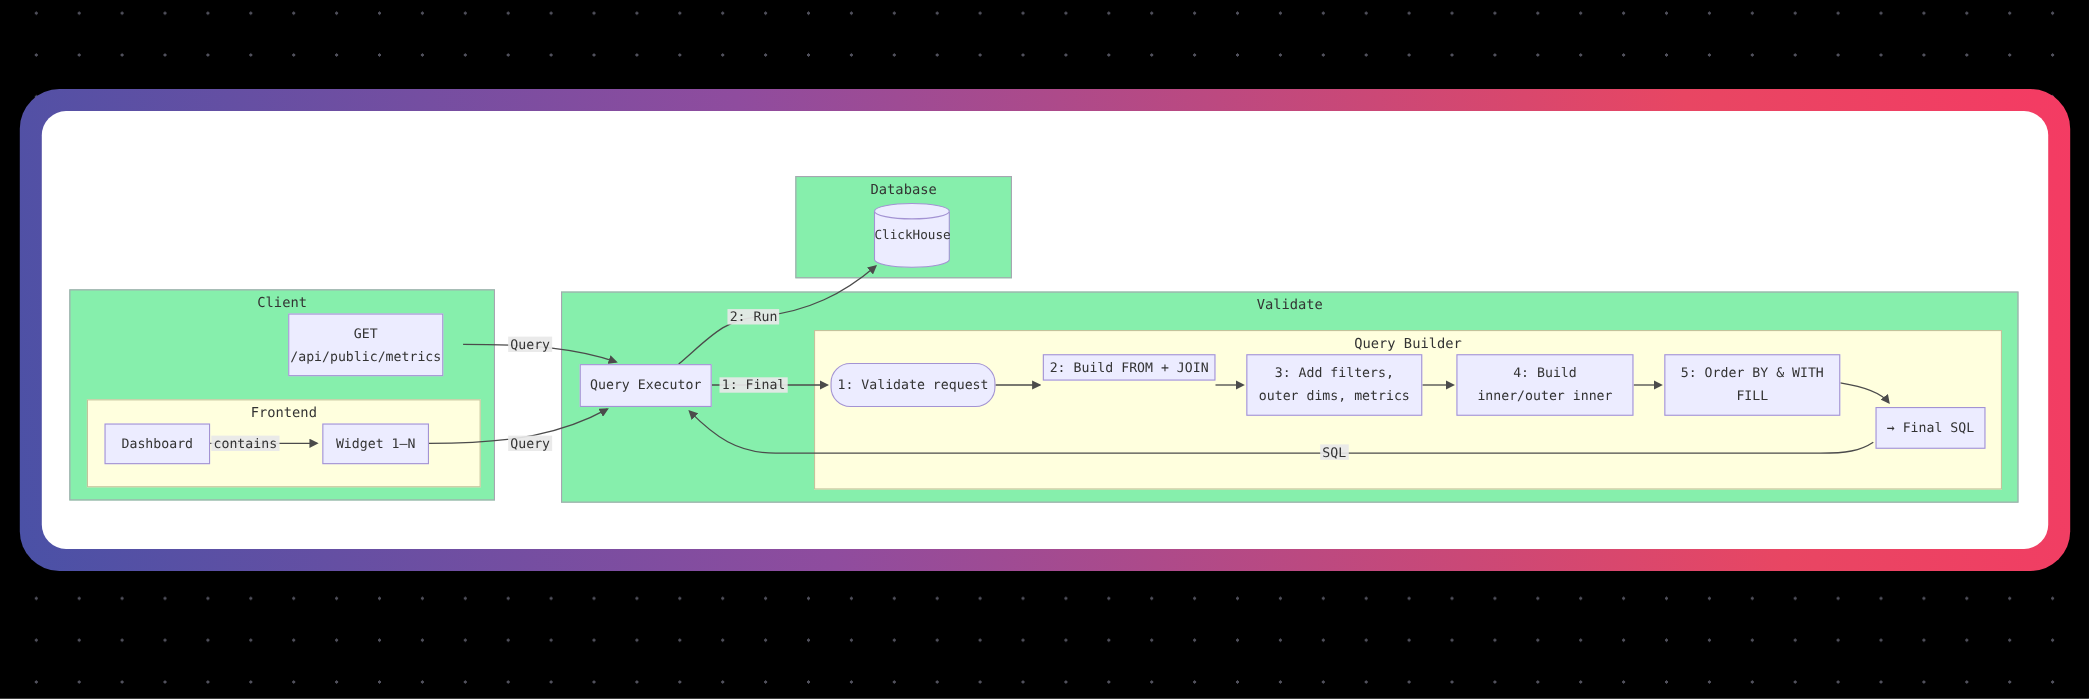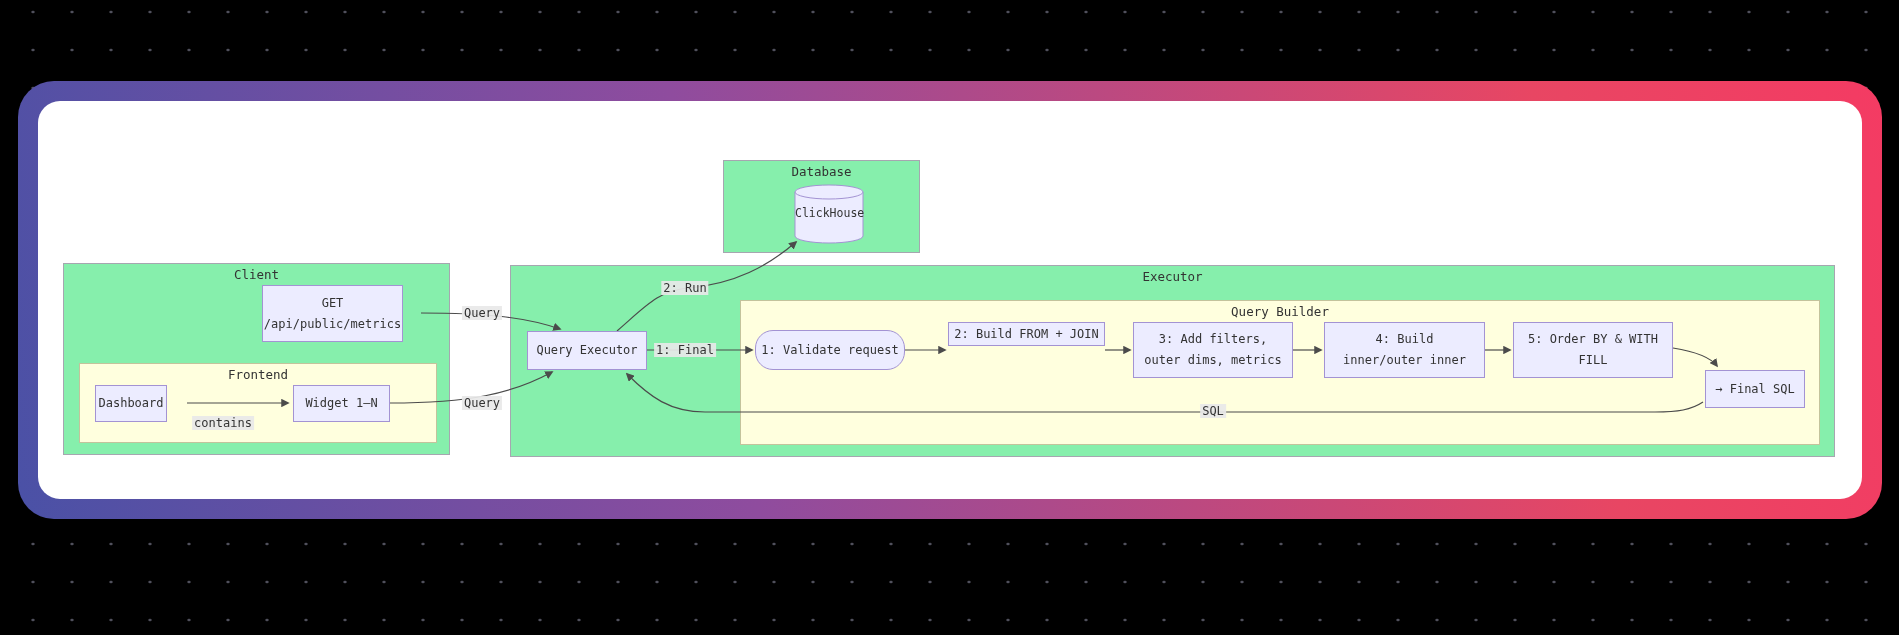--- a/index.html
+++ b/index.html
@@ -58,21 +58,21 @@
 <div class="cluster gray" style="left:723px;top:160px;width:197px;height:93px;">
   <div class="cluster-title">Database</div>
 </div>
 <div class="cluster gray" style="left:63px;top:263px;width:387px;height:192px;">
   <div class="cluster-title">Client</div>
 </div>
 <div class="cluster yellow" style="left:79px;top:363px;width:358px;height:80px;">
   <div class="cluster-title">Frontend</div>
 </div>
 <div class="cluster gray" style="left:510px;top:265px;width:1325px;height:192px;">
-  <div class="cluster-title">Executor</div>
+  <div class="cluster-title">Validate</div>
 </div>
 <div class="cluster yellow" style="left:740px;top:300px;width:1080px;height:145px;">
   <div class="cluster-title">Query Builder</div>
 </div>
 
 <svg class="edges" width="1899" height="635" viewBox="0 0 1899 635">
   <defs>
     <marker id="arrow" viewBox="0 0 10 10" refX="8" refY="5" markerWidth="7" markerHeight="7" orient="auto-start-reverse">
       <path d="M0,0 L10,5 L0,10 z" fill="#4b4b4b"></path>
     </marker>
@@ -91,21 +91,21 @@
   <g>
     <path class="cyl-shape" d="M795 192 L795 236 A34 7 0 0 0 863 236 L863 192"></path>
     <ellipse class="cyl-shape" cx="829" cy="192" rx="34" ry="7"></ellipse>
   </g>
 </svg>
 
 <div class="node" style="left:262px;top:285px;width:141px;height:57px;">
   <span>GET</span>
   <span>/api/public/metrics</span>
 </div>
-<div class="node" style="left:95px;top:385px;width:72px;height:37px;">
+<div class="node" style="left:95px;top:385px;width:96px;height:37px;">
   <span>Dashboard</span>
 </div>
 <div class="node" style="left:293px;top:385px;width:97px;height:37px;">
   <span>Widget 1–N</span>
 </div>
 <div class="node" style="left:527px;top:331px;width:120px;height:39px;">
   <span>Query Executor</span>
 </div>
 <div class="cyl-label" style="left:795px;top:206px;width:68px;">ClickHouse</div>
 <div class="node" style="left:755px;top:330px;width:150px;height:40px;border-radius:18px;">
@@ -125,16 +125,16 @@
 <div class="node" style="left:1513px;top:322px;width:160px;height:56px;">
   <span>5: Order BY &amp; WITH</span>
   <span>FILL</span>
 </div>
 <div class="node" style="left:1705px;top:370px;width:100px;height:38px;">
   <span>→ Final SQL</span>
 </div>
 
 <div class="edge-label" style="left:482px;top:313px;">Query</div>
 <div class="edge-label" style="left:482px;top:403px;">Query</div>
-<div class="edge-label" style="left:223px;top:403px;margin-top:20px;">contains</div>
+<div class="edge-label" style="left:223px;top:403px;">contains</div>
 <div class="edge-label" style="left:685px;top:288px;">2: Run</div>
 <div class="edge-label" style="left:685px;top:350px;">1: Final</div>
 <div class="edge-label" style="left:1213px;top:411px;">SQL</div>
 
 </body></html>

